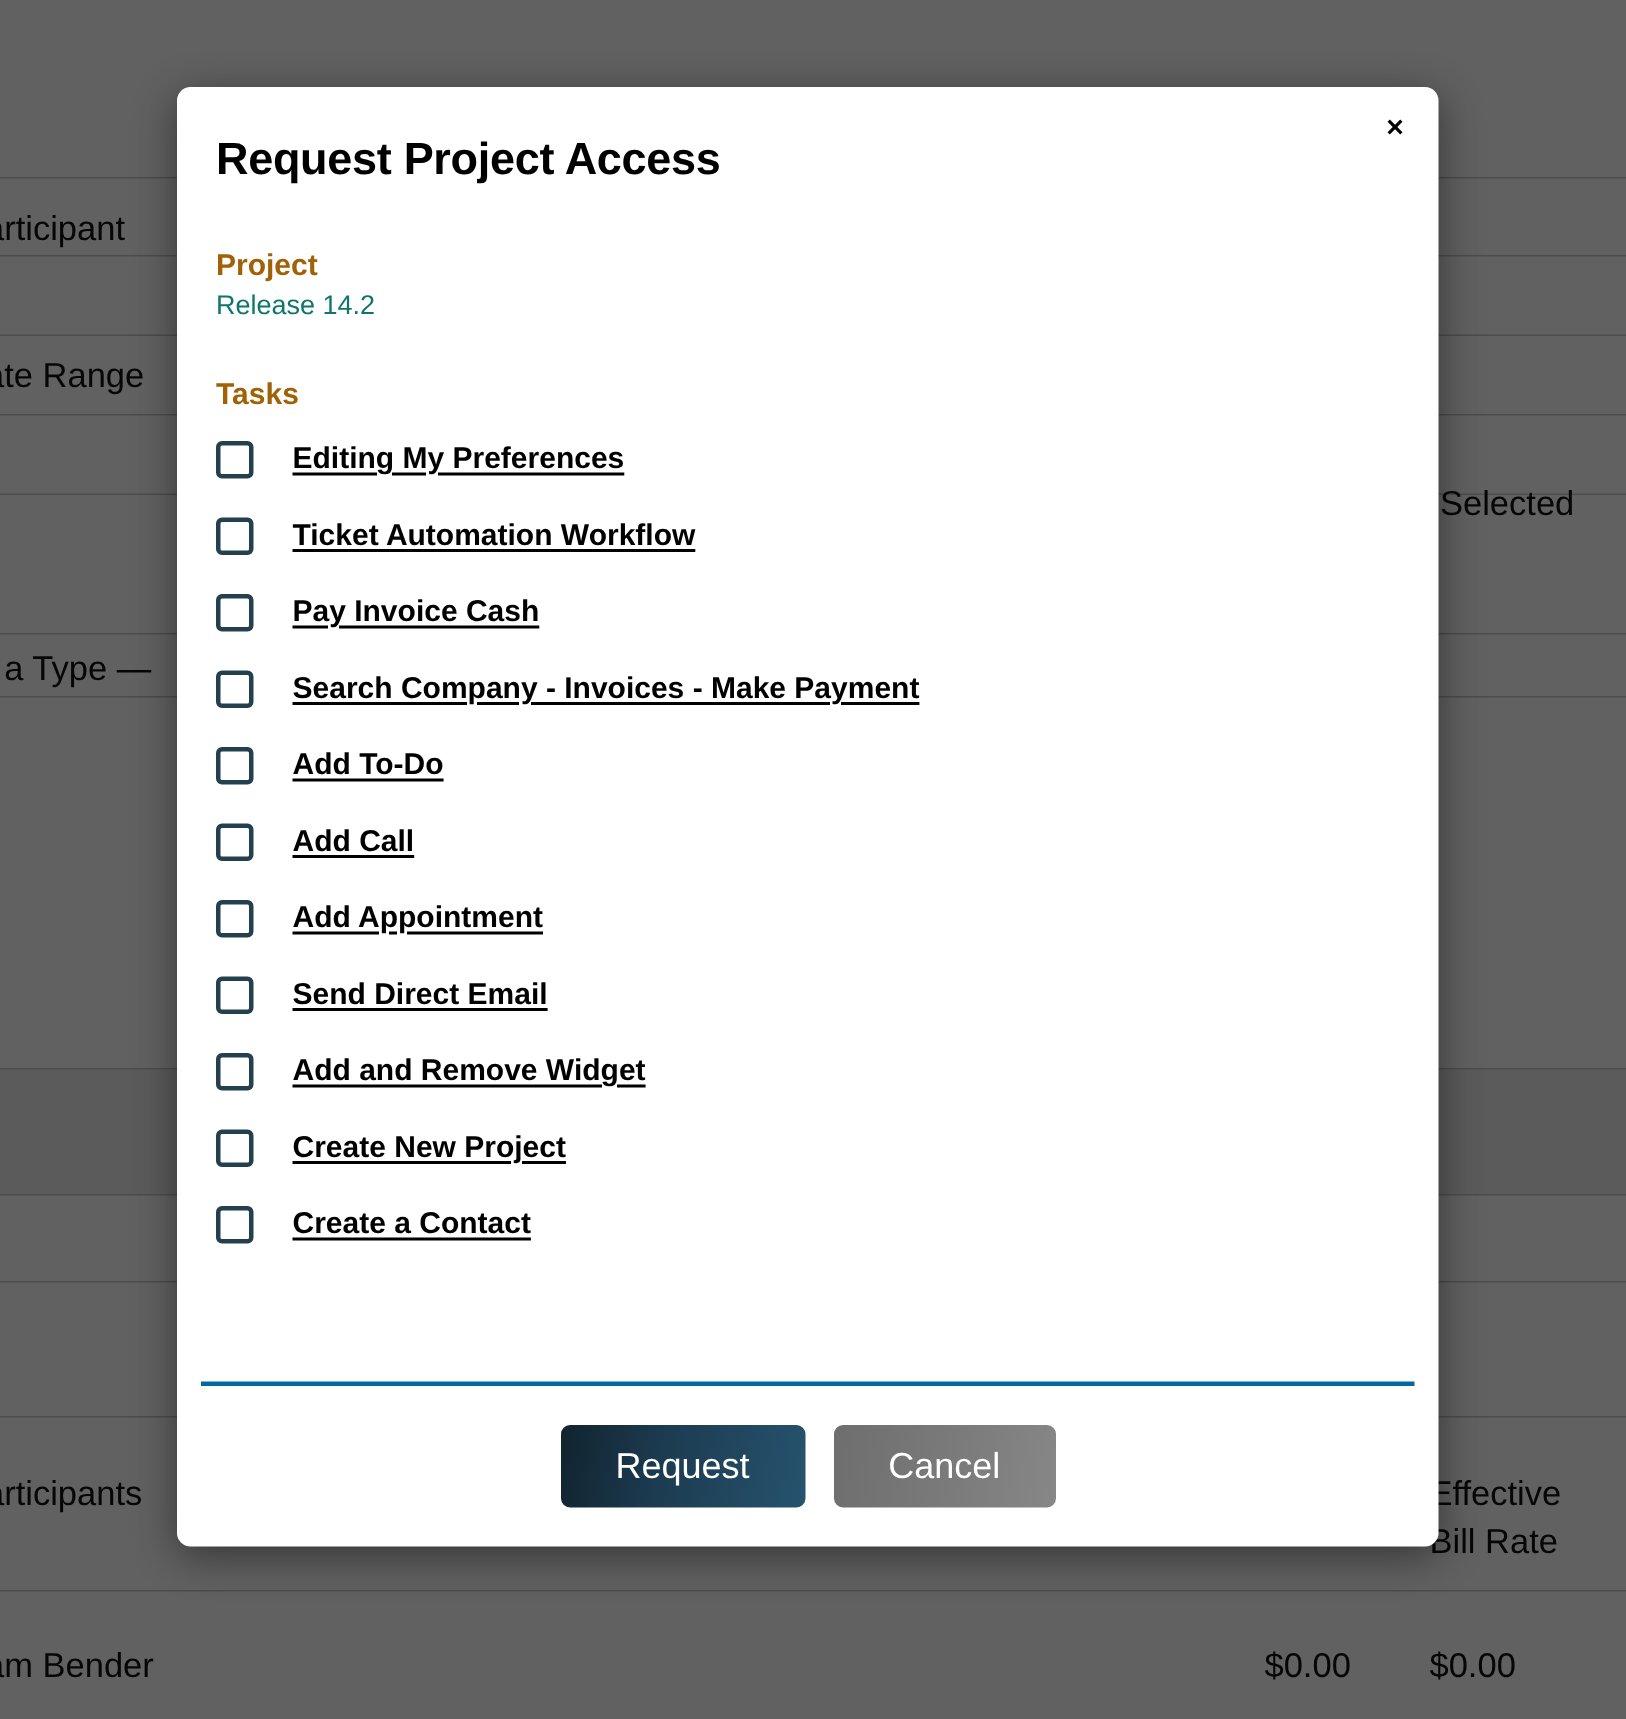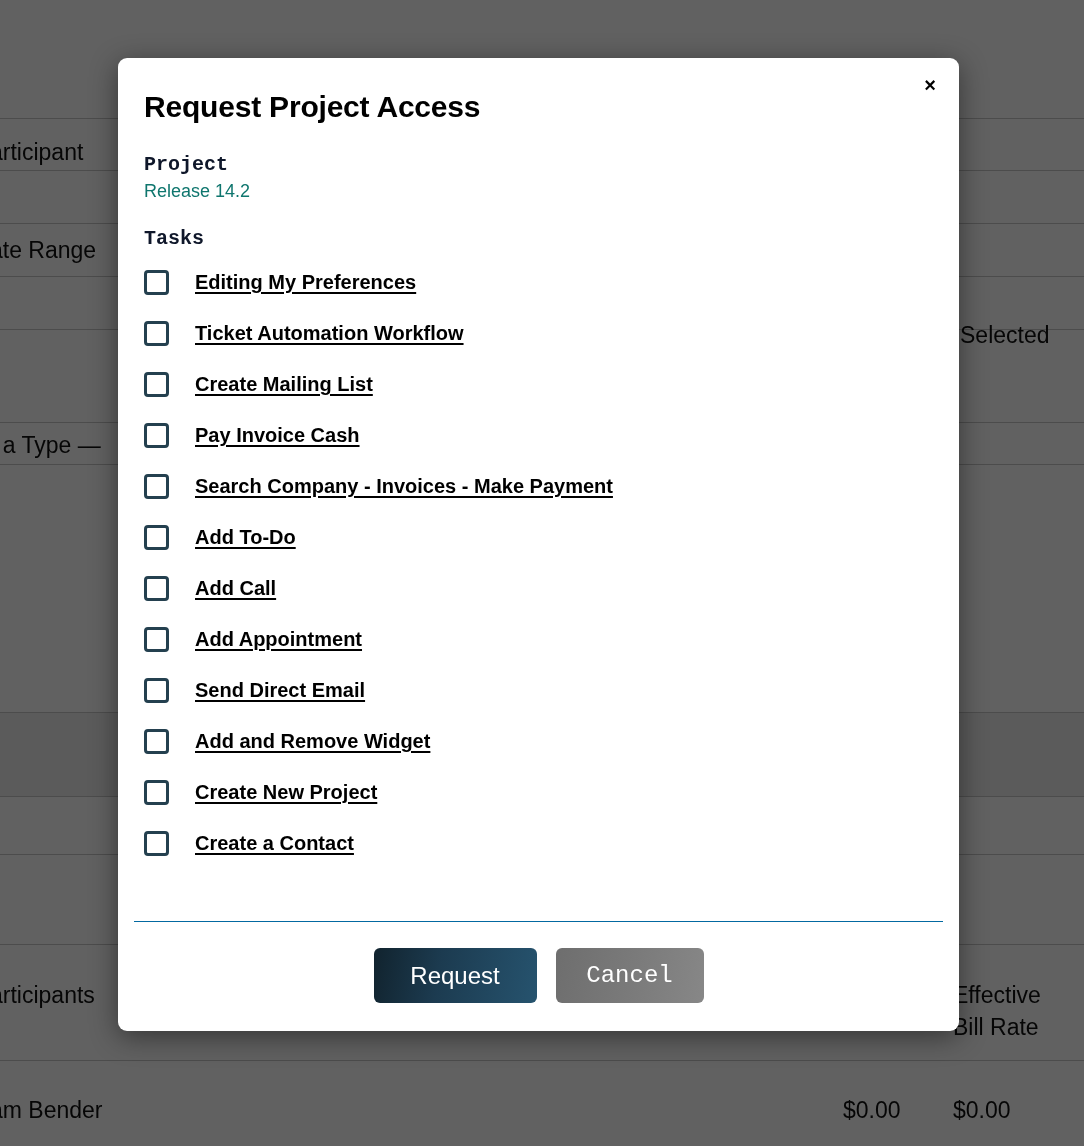--- a/index.html
+++ b/index.html
@@ -77,24 +77,23 @@
     font-weight: bold;
     color: #000000;
     margin: 0 0 30px 0;
     line-height: 1.1;
     letter-spacing: -0.2px;
   }
 
   .field-label {
     font-size: 20px;
     font-weight: bold;
-    color: #0f172a;
-    margin: 0 0 4px 0;
+    color: #a16207;
+    margin: 12px 0 4px 0;
     line-height: 1.2;
-    font-family: Liberation Mono, monospace;
   }
   #project-value {
     font-size: 18px;
     font-weight: normal;
     color: #0f766e;
     margin: 0 0 24px 0;
     line-height: 1.2;
   }
   #tasks-label { margin-bottom: 6px; }
 
@@ -132,21 +131,21 @@
     color: #000000;
     text-decoration: underline;
     text-underline-offset: 3px;
     cursor: pointer;
     white-space: nowrap;
     line-height: 1.2;
   }
 
   #modal-footer {
     flex: 0 0 auto;
-    border-top: 1px solid #0369a1;
+    border-top: 3px solid #0369a1;
     margin: 0 16px;
     padding: 26px 0 0 0;
     height: 110px;
     display: flex;
     align-items: flex-start;
     justify-content: center;
     gap: 19px;
   }
   .btn {
     border: none;
@@ -160,21 +159,20 @@
     line-height: 55px;
     white-space: nowrap;
   }
   #btn-request {
     background: linear-gradient(100deg, #11232e 0%, #1c3b50 40%, #26536e 100%);
     min-width: 163px;
   }
   #btn-cancel {
     background: linear-gradient(100deg, #6e6e6e 0%, #7b7b7b 55%, #878787 100%);
     min-width: 148px;
-    font-family: Liberation Mono, monospace;
   }
 </style>
 </head>
 <body>
 
 <div id="bg-page">
   <div id="bg-shades">
       <div class="bg-shade" style="top: 712px; height: 84px;"></div>
     </div>
   <div id="bg-rules">
@@ -227,24 +225,20 @@
           <div class="task-row">
             <span class="task-checkbox"></span>
             <span class="task-label">Editing My Preferences</span>
           </div>
           <div class="task-row">
             <span class="task-checkbox"></span>
             <span class="task-label">Ticket Automation Workflow</span>
           </div>
           <div class="task-row">
             <span class="task-checkbox"></span>
-            <span class="task-label">Create Mailing List</span>
-          </div>
-          <div class="task-row">
-            <span class="task-checkbox"></span>
             <span class="task-label">Pay Invoice Cash</span>
           </div>
           <div class="task-row">
             <span class="task-checkbox"></span>
             <span class="task-label">Search Company - Invoices - Make Payment</span>
           </div>
           <div class="task-row">
             <span class="task-checkbox"></span>
             <span class="task-label">Add To-Do</span>
           </div>

